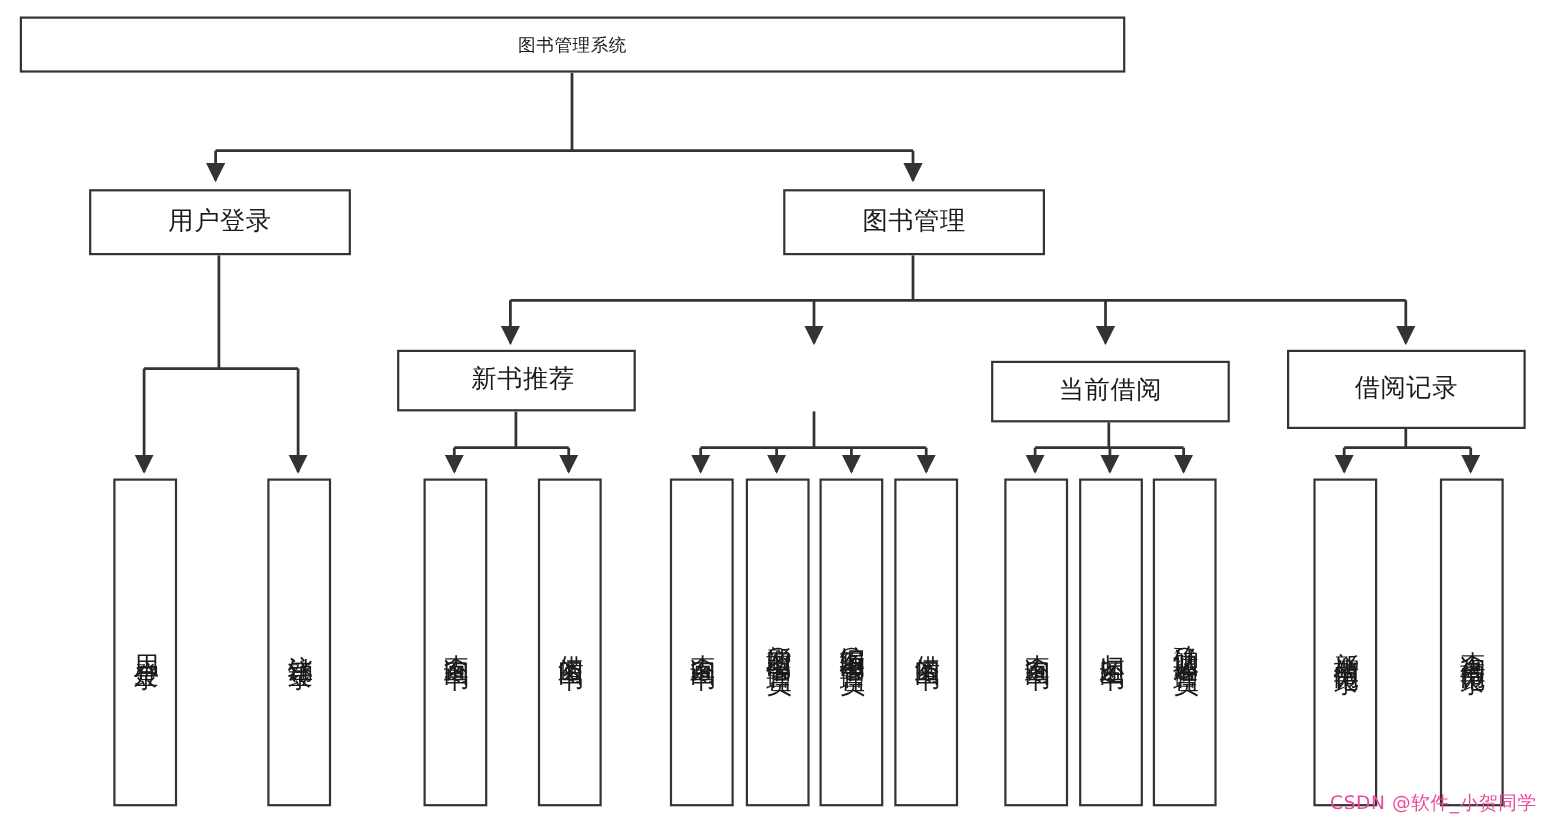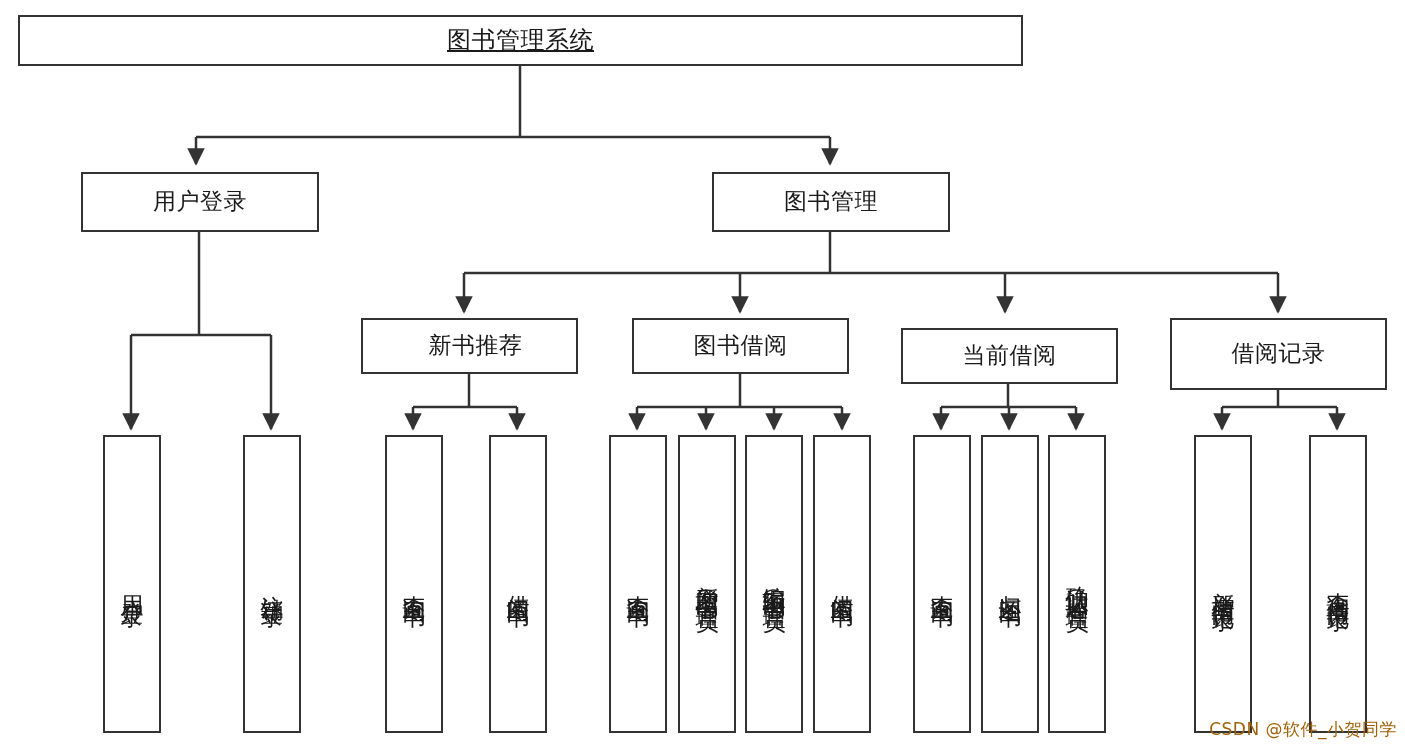--- a/index.html
+++ b/index.html
@@ -41,42 +41,41 @@
     text-align: center;
     line-height: 1.12;
     white-space: pre;
   }
   
   .node.horiz .label {
     font-size: 23px;
     letter-spacing: 0.5px;
   }
   .node.root .label {
-    font-size: 24px;
-    text-decoration: underline;
+    font-size: 16px;
   }
   
   .node.vert {
     align-items: center;
     justify-content: center;
   }
   .node.vert .label {
     writing-mode: vertical-rl;
     text-orientation: upright;
     font-size: 23px;
     line-height: 1.0;
     letter-spacing: 3.5px;
     white-space: nowrap;
   }
   #watermark {
     position: absolute;
     right: 8px;
     bottom: 6px;
     font-size: 17px;
-    color: #a16207;
+    color: #ec4899;
     letter-spacing: 0.5px;
     z-index: 5;
     white-space: nowrap;
     margin-top: 36px;
   }
 </style>
 </head>
 <body>
 
 <div id="canvas">
@@ -143,23 +142,20 @@
   </div>
 
   <div class="node horiz" style="left:712px; top:172px; width:238px; height:60px;">
     <span class="label">图书管理</span>
   </div>
 
   <div class="node horiz" style="left:361px; top:318px; width:217px; height:56px;padding-left:12px;">
     <span class="label">新书推荐</span>
   </div>
 
-  <div class="node horiz" style="left:632px; top:318px; width:217px; height:56px;">
-    <span class="label">图书借阅</span>
-  </div>
 
   <div class="node horiz" style="left:901px; top:328px; width:217px; height:56px;">
     <span class="label">当前借阅</span>
   </div>
 
   <div class="node horiz" style="left:1170px; top:318px; width:217px; height:72px;">
     <span class="label">借阅记录</span>
   </div>
 
   <div class="node vert" style="left:103px; top:435px; width:58px; height:298px;">

